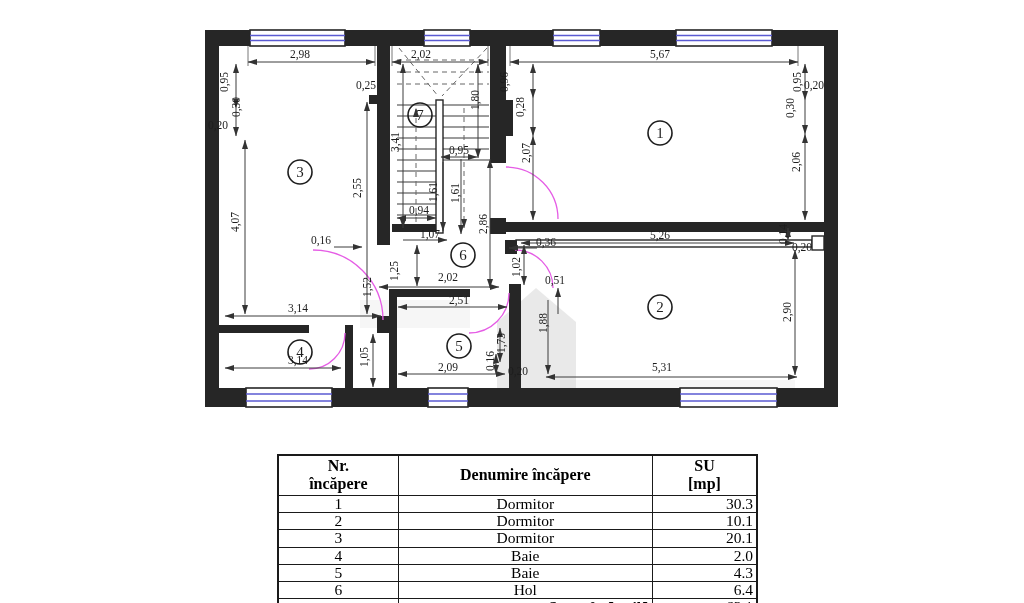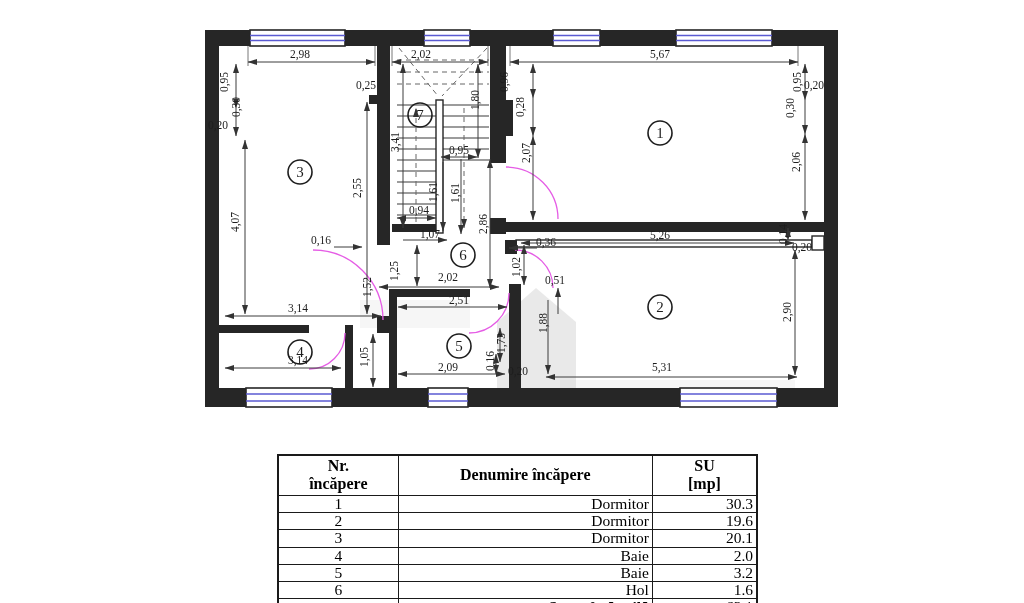--- a/index.html
+++ b/index.html
@@ -28,21 +28,21 @@
     position:absolute;left:277px;top:454px;width:481px;
     border-collapse:collapse;background:#fff;
     font-family:"Liberation Serif",serif;color:#000;
   }
   #area-table, #area-table td, #area-table th{border:1.4px solid #1a1a1a;}
   #area-table{border-width:2px;}
   #area-table th{font-weight:bold;font-size:16px;line-height:1.15;padding:1px 2px;text-align:center;}
   #area-table td{font-size:15.5px;padding:0 3px;height:15px;line-height:1.05;}
   #area-table .h-row{height:40px;}
   .col-nr{width:116px;text-align:center;}
-  .col-name{width:258px;text-align:right;padding-left:6px;}
+  .col-name{width:258px;text-align:center;padding-left:6px;}
   .col-su{width:101px;text-align:right;padding-right:4px;}
   .sum-label{text-align:right;font-weight:bold;}
 </style>
 </head>
 <body>
 
 <div id="plan-wrap">
 <svg width="1024" height="445" viewBox="0 0 1024 445" xmlns="http://www.w3.org/2000/svg">
   <defs>
     <marker id="arr" markerWidth="11" markerHeight="8" refX="9.5" refY="4" orient="auto-start-reverse">
@@ -288,41 +288,41 @@
   </thead>
   <tbody id="table-body">
       <tr>
         <td class="col-nr">1</td>
         <td class="col-name">Dormitor</td>
         <td class="col-su">30.3</td>
       </tr>
       <tr>
         <td class="col-nr">2</td>
         <td class="col-name">Dormitor</td>
-        <td class="col-su">19.6</td>
+        <td class="col-su">10.1</td>
       </tr>
       <tr>
         <td class="col-nr">3</td>
         <td class="col-name">Dormitor</td>
         <td class="col-su">20.1</td>
       </tr>
       <tr>
         <td class="col-nr">4</td>
         <td class="col-name">Baie</td>
         <td class="col-su">2.0</td>
       </tr>
       <tr>
         <td class="col-nr">5</td>
         <td class="col-name">Baie</td>
-        <td class="col-su">3.2</td>
+        <td class="col-su">4.3</td>
       </tr>
       <tr>
         <td class="col-nr">6</td>
         <td class="col-name">Hol</td>
-        <td class="col-su">1.6</td>
+        <td class="col-su">6.4</td>
       </tr>
     </tbody>
   <tfoot>
     <tr>
       <td class="col-nr"></td>
       <td class="col-name sum-label">Suprafață utilă</td>
       <td class="col-su">63.1</td>
     </tr>
   </tfoot>
 </table>

